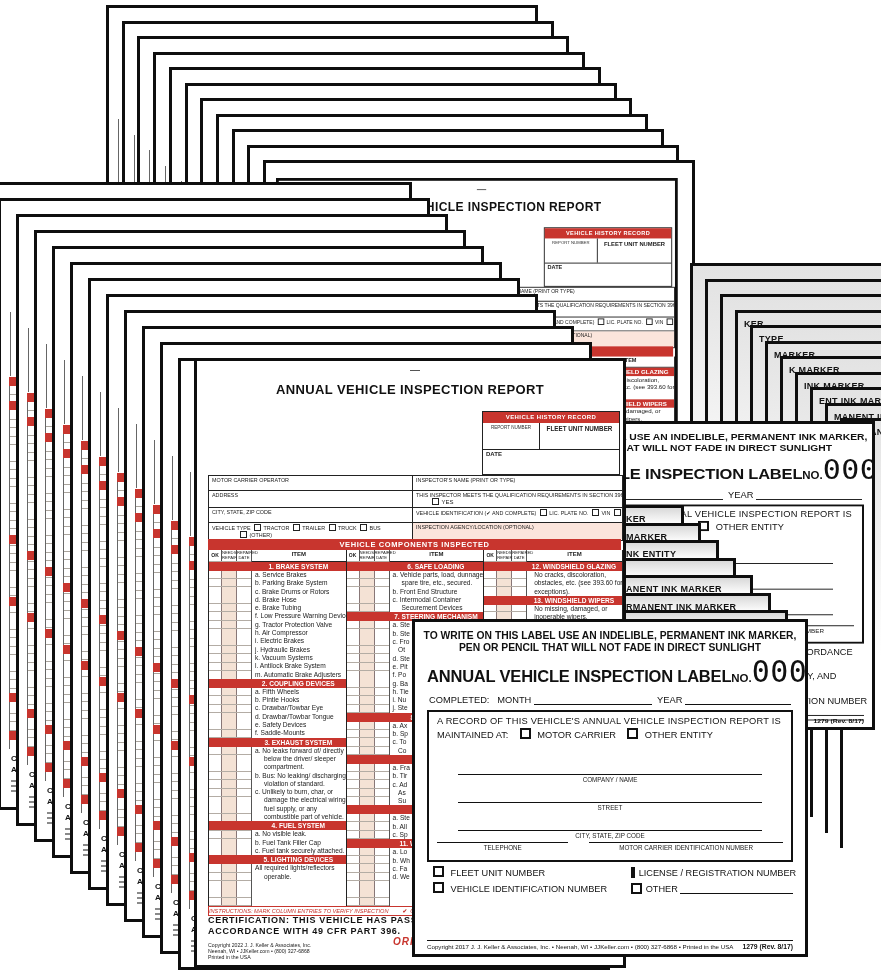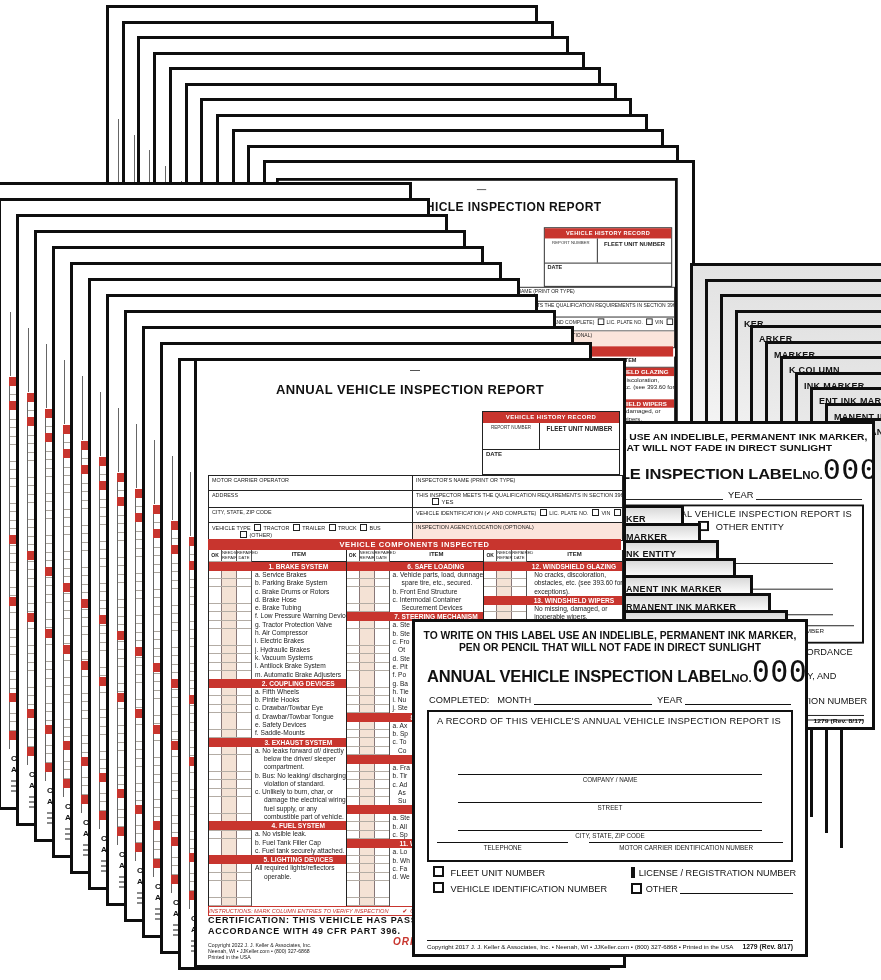--- a/index.html
+++ b/index.html
@@ -457,27 +457,27 @@
       <div class="microline" style="left: 10px; top: 584px; width: 24px; position: absolute;"></div>
       <div class="microline" style="left: 10px; top: 589px; width: 24px; position: absolute;"></div>
     </div>
     <div class="step" style="left: 690px; top: 263px; width: 203px; height: 430px;"></div>
     <div class="step" style="left: 705px; top: 278.5px; width: 188px; height: 430px;"></div>
     <div class="step" style="left: 720px; top: 294px; width: 173px; height: 430px;"></div>
     <div class="step" style="left: 735px; top: 309.5px; width: 158px; height: 430px;">
       <div class="frag" style="left: 6px; top: 6px;">KER</div>
     </div>
     <div class="step" style="left: 750px; top: 325px; width: 143px; height: 430px;">
-      <div class="frag" style="left: 6px; top: 6px;">ARKER</div>
+      <div class="frag" style="left: 6px; top: 6px;">TYPE</div>
     </div>
     <div class="step" style="left: 765px; top: 340.5px; width: 128px; height: 430px;">
       <div class="frag" style="left: 6px; top: 6px;">MARKER</div>
     </div>
     <div class="step" style="left: 780px; top: 356px; width: 113px; height: 430px;">
-      <div class="frag" style="left: 6px; top: 6px;">K COLUMN</div>
+      <div class="frag" style="left: 6px; top: 6px;">K MARKER</div>
     </div>
     <div class="step" style="left: 795px; top: 371.5px; width: 98px; height: 430px;">
       <div class="frag" style="left: 6px; top: 6px;">INK MARKER</div>
     </div>
     <div class="step" style="left: 810px; top: 387px; width: 83px; height: 430px;">
       <div class="frag" style="left: 6px; top: 6px;">ENT INK MARKER</div>
     </div>
     <div class="step" style="left: 825px; top: 402.5px; width: 68px; height: 430px;">
       <div class="frag" style="left: 6px; top: 6px;">MANENT INK MARKER</div>
     </div>
@@ -718,20 +718,21 @@
         </div>
         <div class="l-completed">
           <span>COMPLETED:&nbsp;&nbsp;&nbsp;</span>
           <span>MONTH&nbsp;</span>
           <span class="l-blank" style="width: 118px;"></span>
           <span>&nbsp;&nbsp;YEAR&nbsp;</span>
           <span class="l-blank" style="flex: 1 1 0%;"></span>
         </div>
         <div class="l-box">
           <div class="l-boxline">A RECORD OF THIS VEHICLE'S ANNUAL VEHICLE INSPECTION REPORT IS</div>
+          <div class="l-cbrow"><span>MAINTAINED AT:&nbsp;&nbsp;</span><span class="cbb"></span><span> MOTOR CARRIER&nbsp;&nbsp;</span><span class="cbb"></span><span> OTHER ENTITY</span></div>
           <div class="l-field" style="top: 62px;"><span class="ln"></span><span>COMPANY / NAME</span></div>
           <div class="l-field" style="top: 90px;"><span class="ln"></span><span>STREET</span></div>
           <div class="l-field" style="top: 118px;"><span class="ln"></span><span>CITY, STATE, ZIP CODE</span></div>
           <div style="position: absolute; top: 130px; left: 8px; right: 8px; display: flex; font-size: 6.3px; text-align: center; color: rgb(34, 34, 34);">
             <div style="width: 38%;"><span class="ln" style="display: block; border-top: 1.6px solid rgb(17, 17, 17); margin-bottom: 1px;"></span><span>TELEPHONE</span></div>
             <div style="width: 6%;"></div>
             <div style="flex: 1 1 0%;"><span class="ln" style="display: block; border-top: 1.6px solid rgb(17, 17, 17); margin-bottom: 1px;"></span><span>MOTOR CARRIER IDENTIFICATION NUMBER</span></div>
           </div>
         </div>
         <div class="l-cbs">

